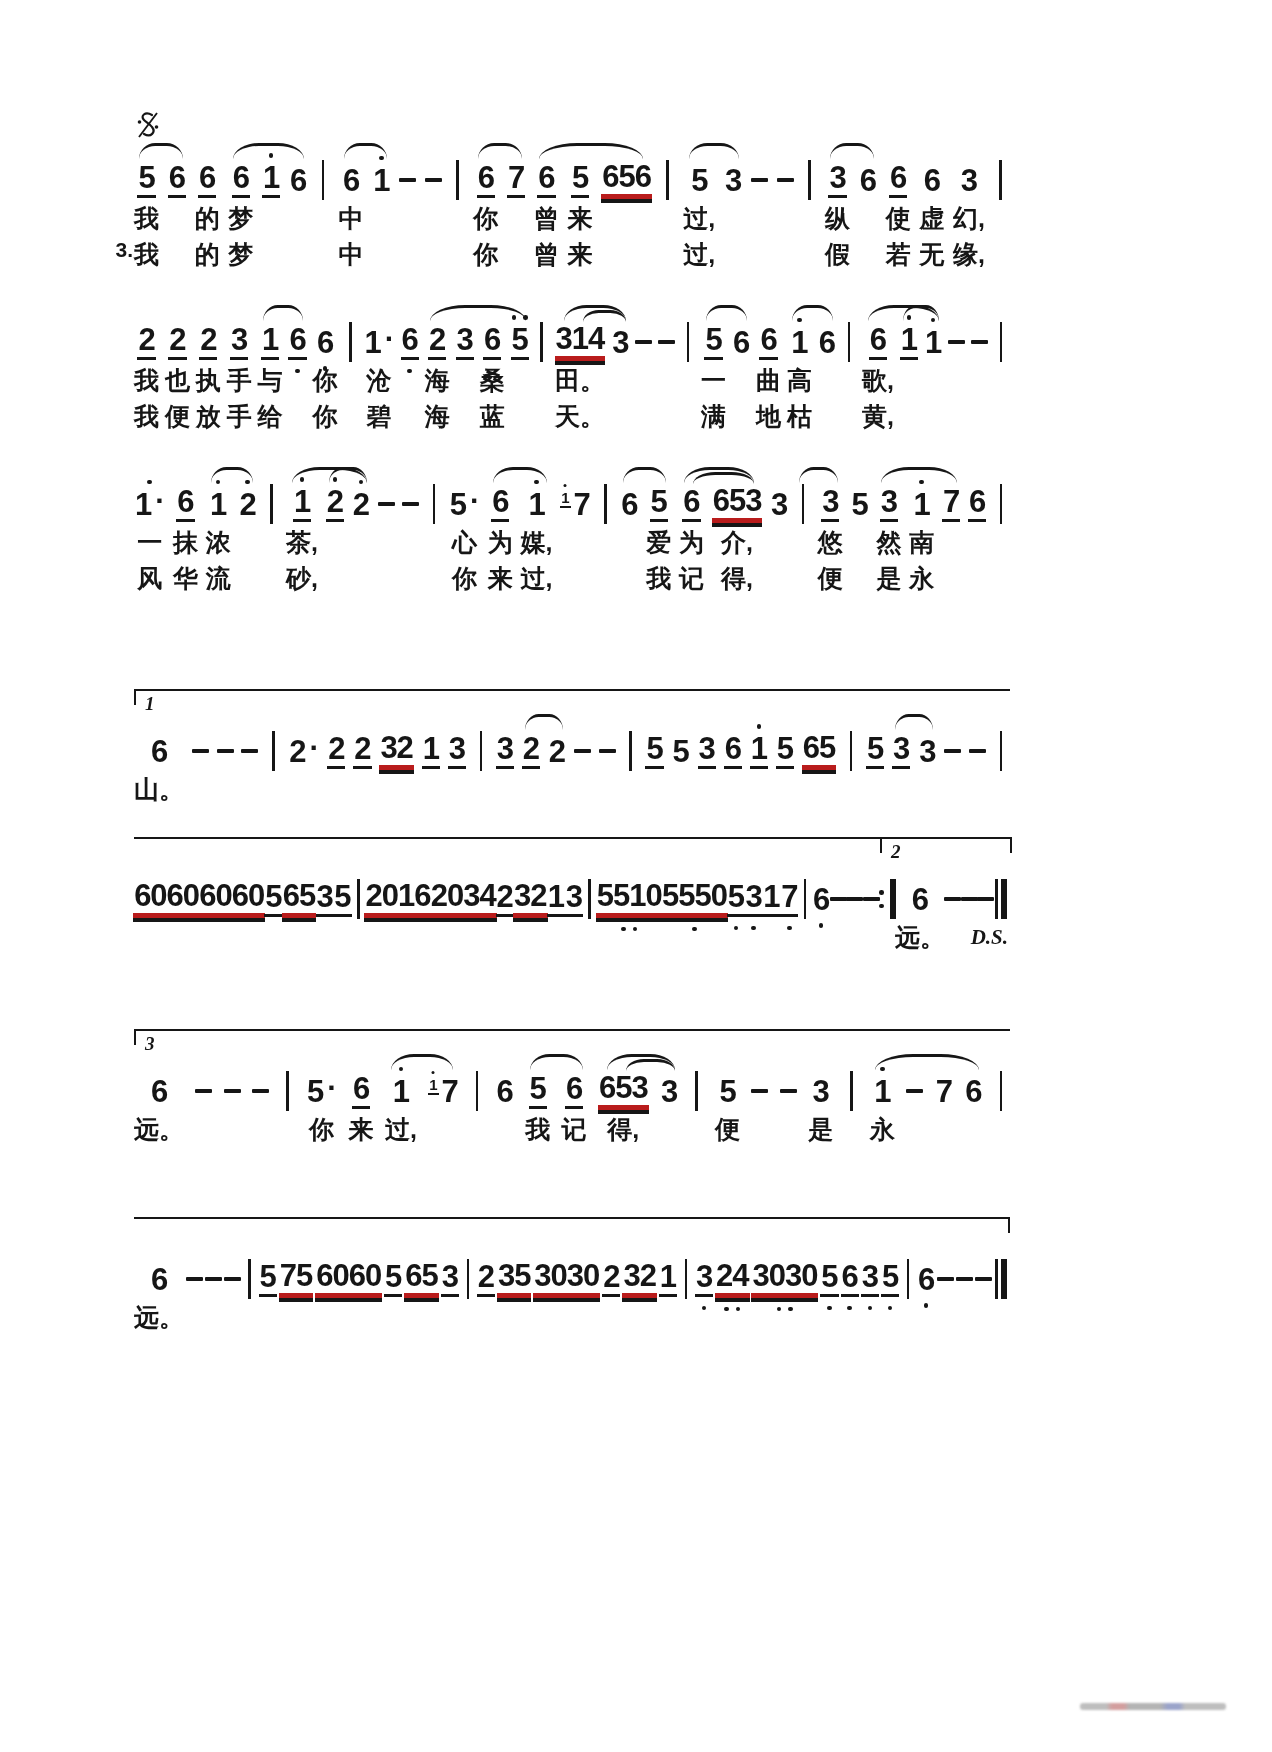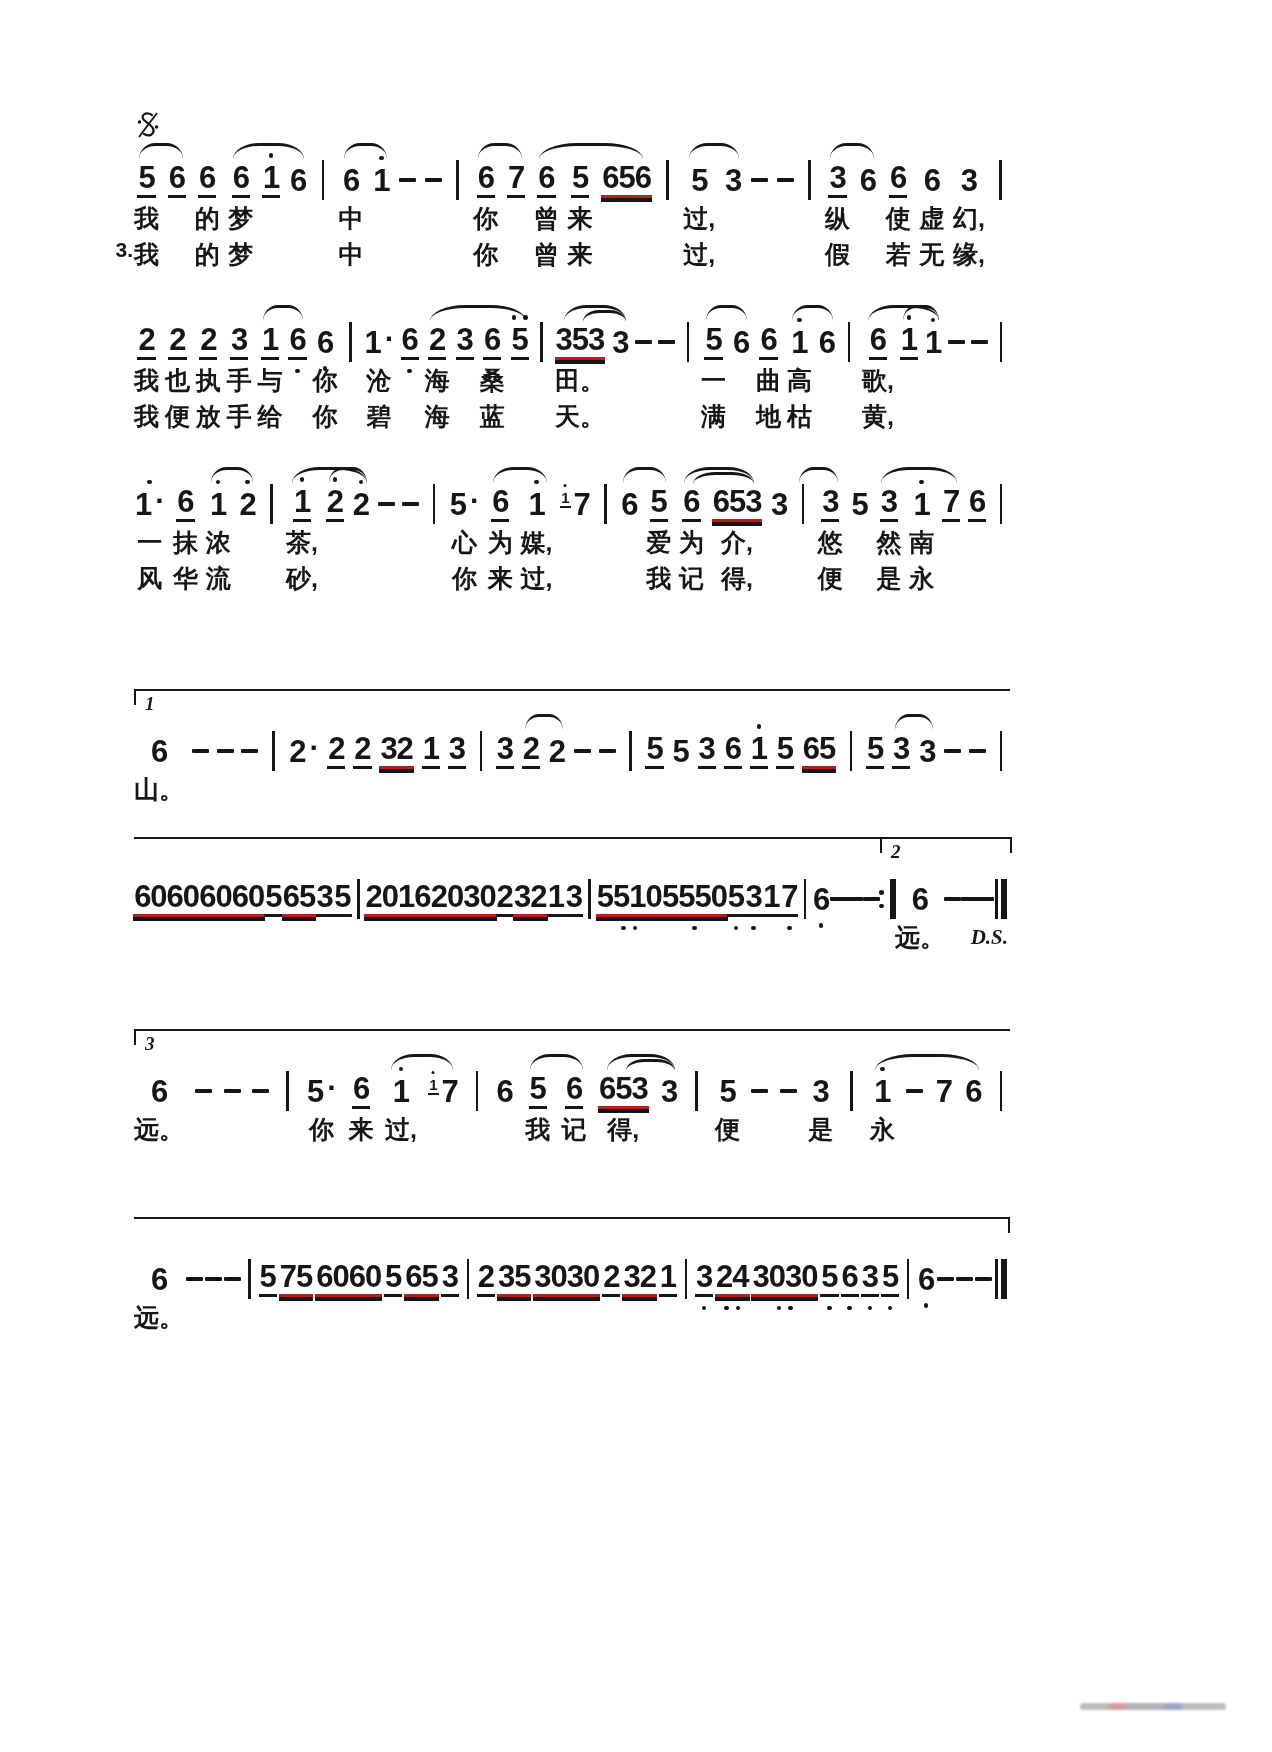--- a/index.html
+++ b/index.html
@@ -10,21 +10,21 @@
   #page{position:absolute;inset:0;}
   #score{position:relative;width:874px;margin-left:134px;padding-top:112px;}
   .system{position:relative;padding-top:46px;}
   .cols{display:flex;justify-content:space-between;align-items:flex-start;width:100%;}
   .col{display:flex;flex-direction:column;align-items:center;min-width:14px;position:relative;}
   .note{height:44px;display:flex;align-items:center;justify-content:center;overflow:visible;}
   .tok{position:relative;display:flex;align-items:flex-end;font-weight:700;font-size:31px;line-height:1;
        font-family:"Liberation Sans",sans-serif;}
   .tok .dg{letter-spacing:-1px;padding:0 1px;}
   .tok.u1 .dg{border-bottom:3px solid #161616;padding-bottom:2px;}
-  .tok.u2 .dg{border-bottom:3px solid #b91c1c;padding-bottom:2px;box-shadow:0 4px 0 0 #161616;}
+  .tok.u2 .dg{border-bottom:5px solid #b91c1c;padding-bottom:2px;box-shadow:0 4px 0 0 #161616;}
   .dur-dot{font-size:30px;font-weight:700;margin-left:3px;line-height:1;transform:translateY(-4px);}
   .grace{font-size:15px;font-weight:700;position:relative;top:-12px;margin-right:2px;
          border-bottom:2px solid #161616;padding:0 1px 1px;}
   .grace::before{content:'';position:absolute;top:-6px;left:50%;transform:translateX(-50%);
          width:3px;height:3px;border-radius:50%;background:#161616;}
   .dots{position:absolute;left:0;right:0;display:flex;justify-content:center;gap:7px;}
   .dots.da{top:-9px;}
   .dots.db{bottom:-13px;}
   .dots i{width:4.5px;height:4.5px;border-radius:50%;background:#161616;}
   .dash{width:17px;height:4.5px;background:#161616;border-radius:1px;}
@@ -476,21 +476,21 @@
               <div class="barline">
                 <span class="bl-thin"></span>
               </div>
             </div>
             <div class="lyr"></div>
             <div class="lyr"></div>
           </div>
           <div class="col">
             <div class="note">
               <div class="tok u2">
-                <span class="dg">353</span>
+                <span class="dg">314</span>
               </div>
             </div>
             <div class="lyr">田。</div>
             <div class="lyr">天。</div>
           </div>
           <div class="col">
             <div class="note">
               <div class="tok">
                 <span class="dg">3</span>
               </div>
@@ -1258,21 +1258,21 @@
             <div class="note">
               <div class="tok u2">
                 <span class="dg">2016</span>
               </div>
             </div>
             <div class="lyr"></div>
           </div>
           <div class="col">
             <div class="note">
               <div class="tok u2">
-                <span class="dg">2030</span>
+                <span class="dg">2034</span>
               </div>
             </div>
             <div class="lyr"></div>
           </div>
           <div class="col">
             <div class="note">
               <div class="tok u1">
                 <span class="dg">2</span>
               </div>
             </div>

